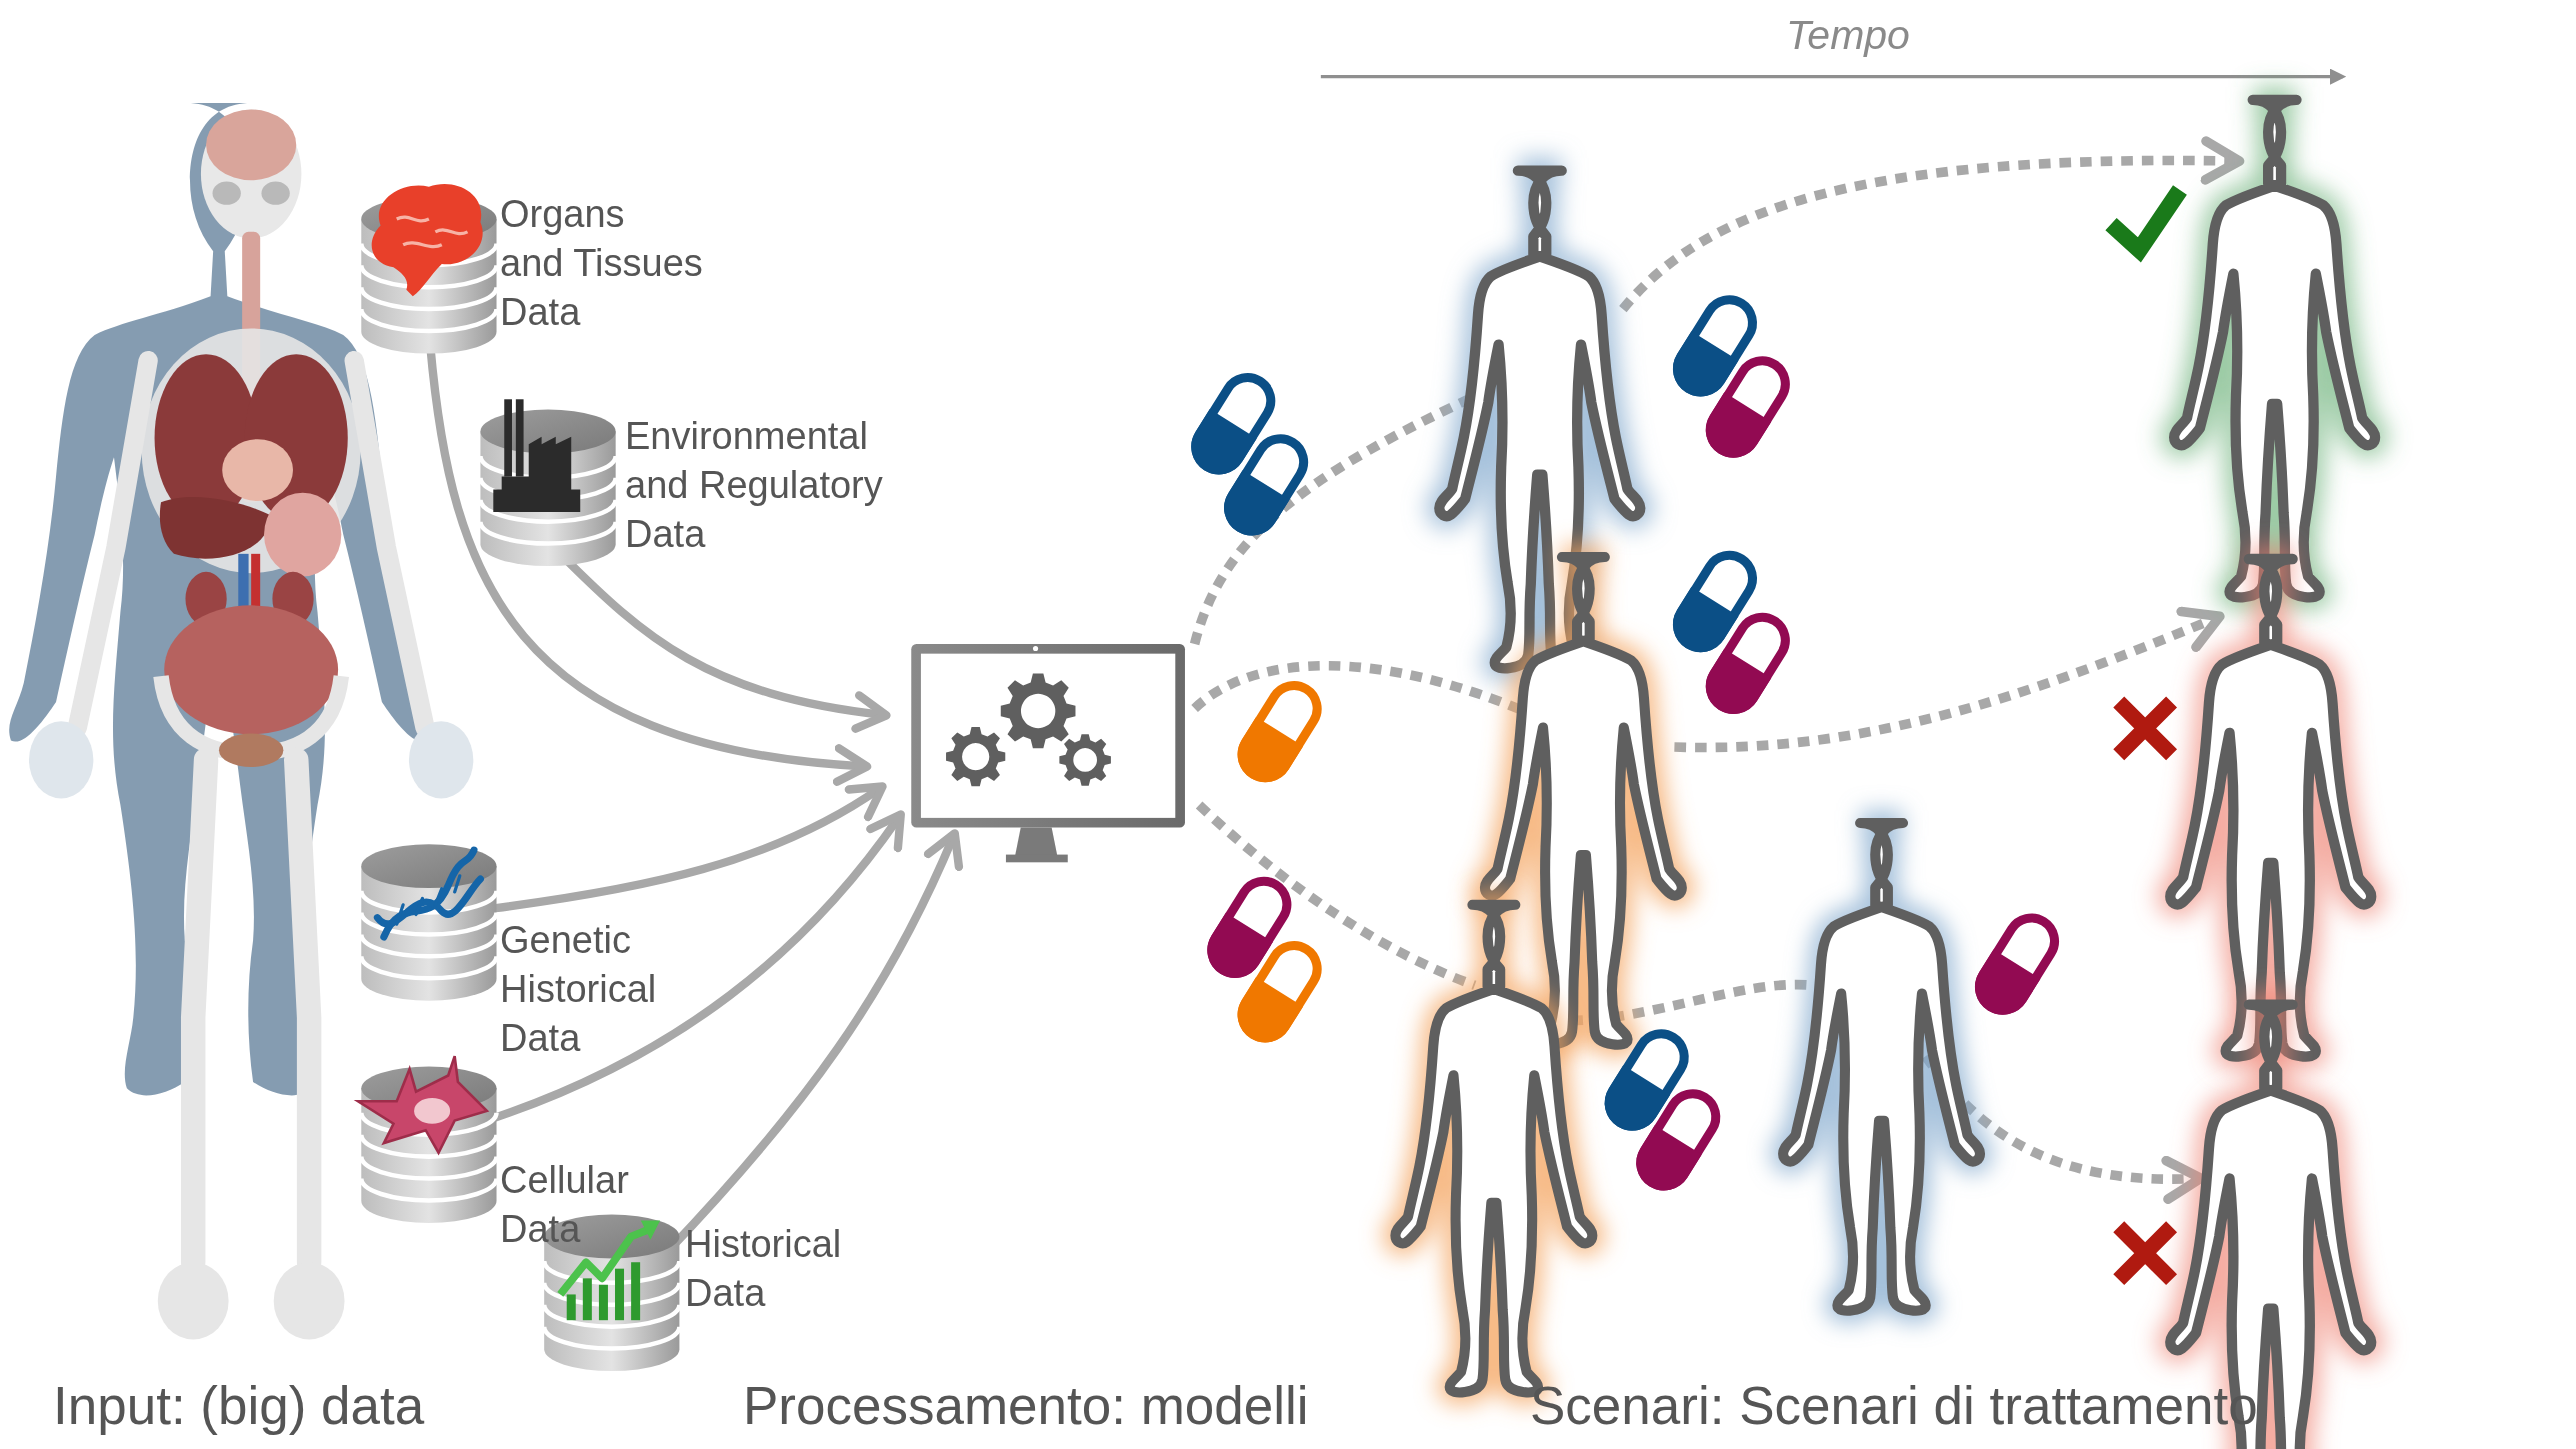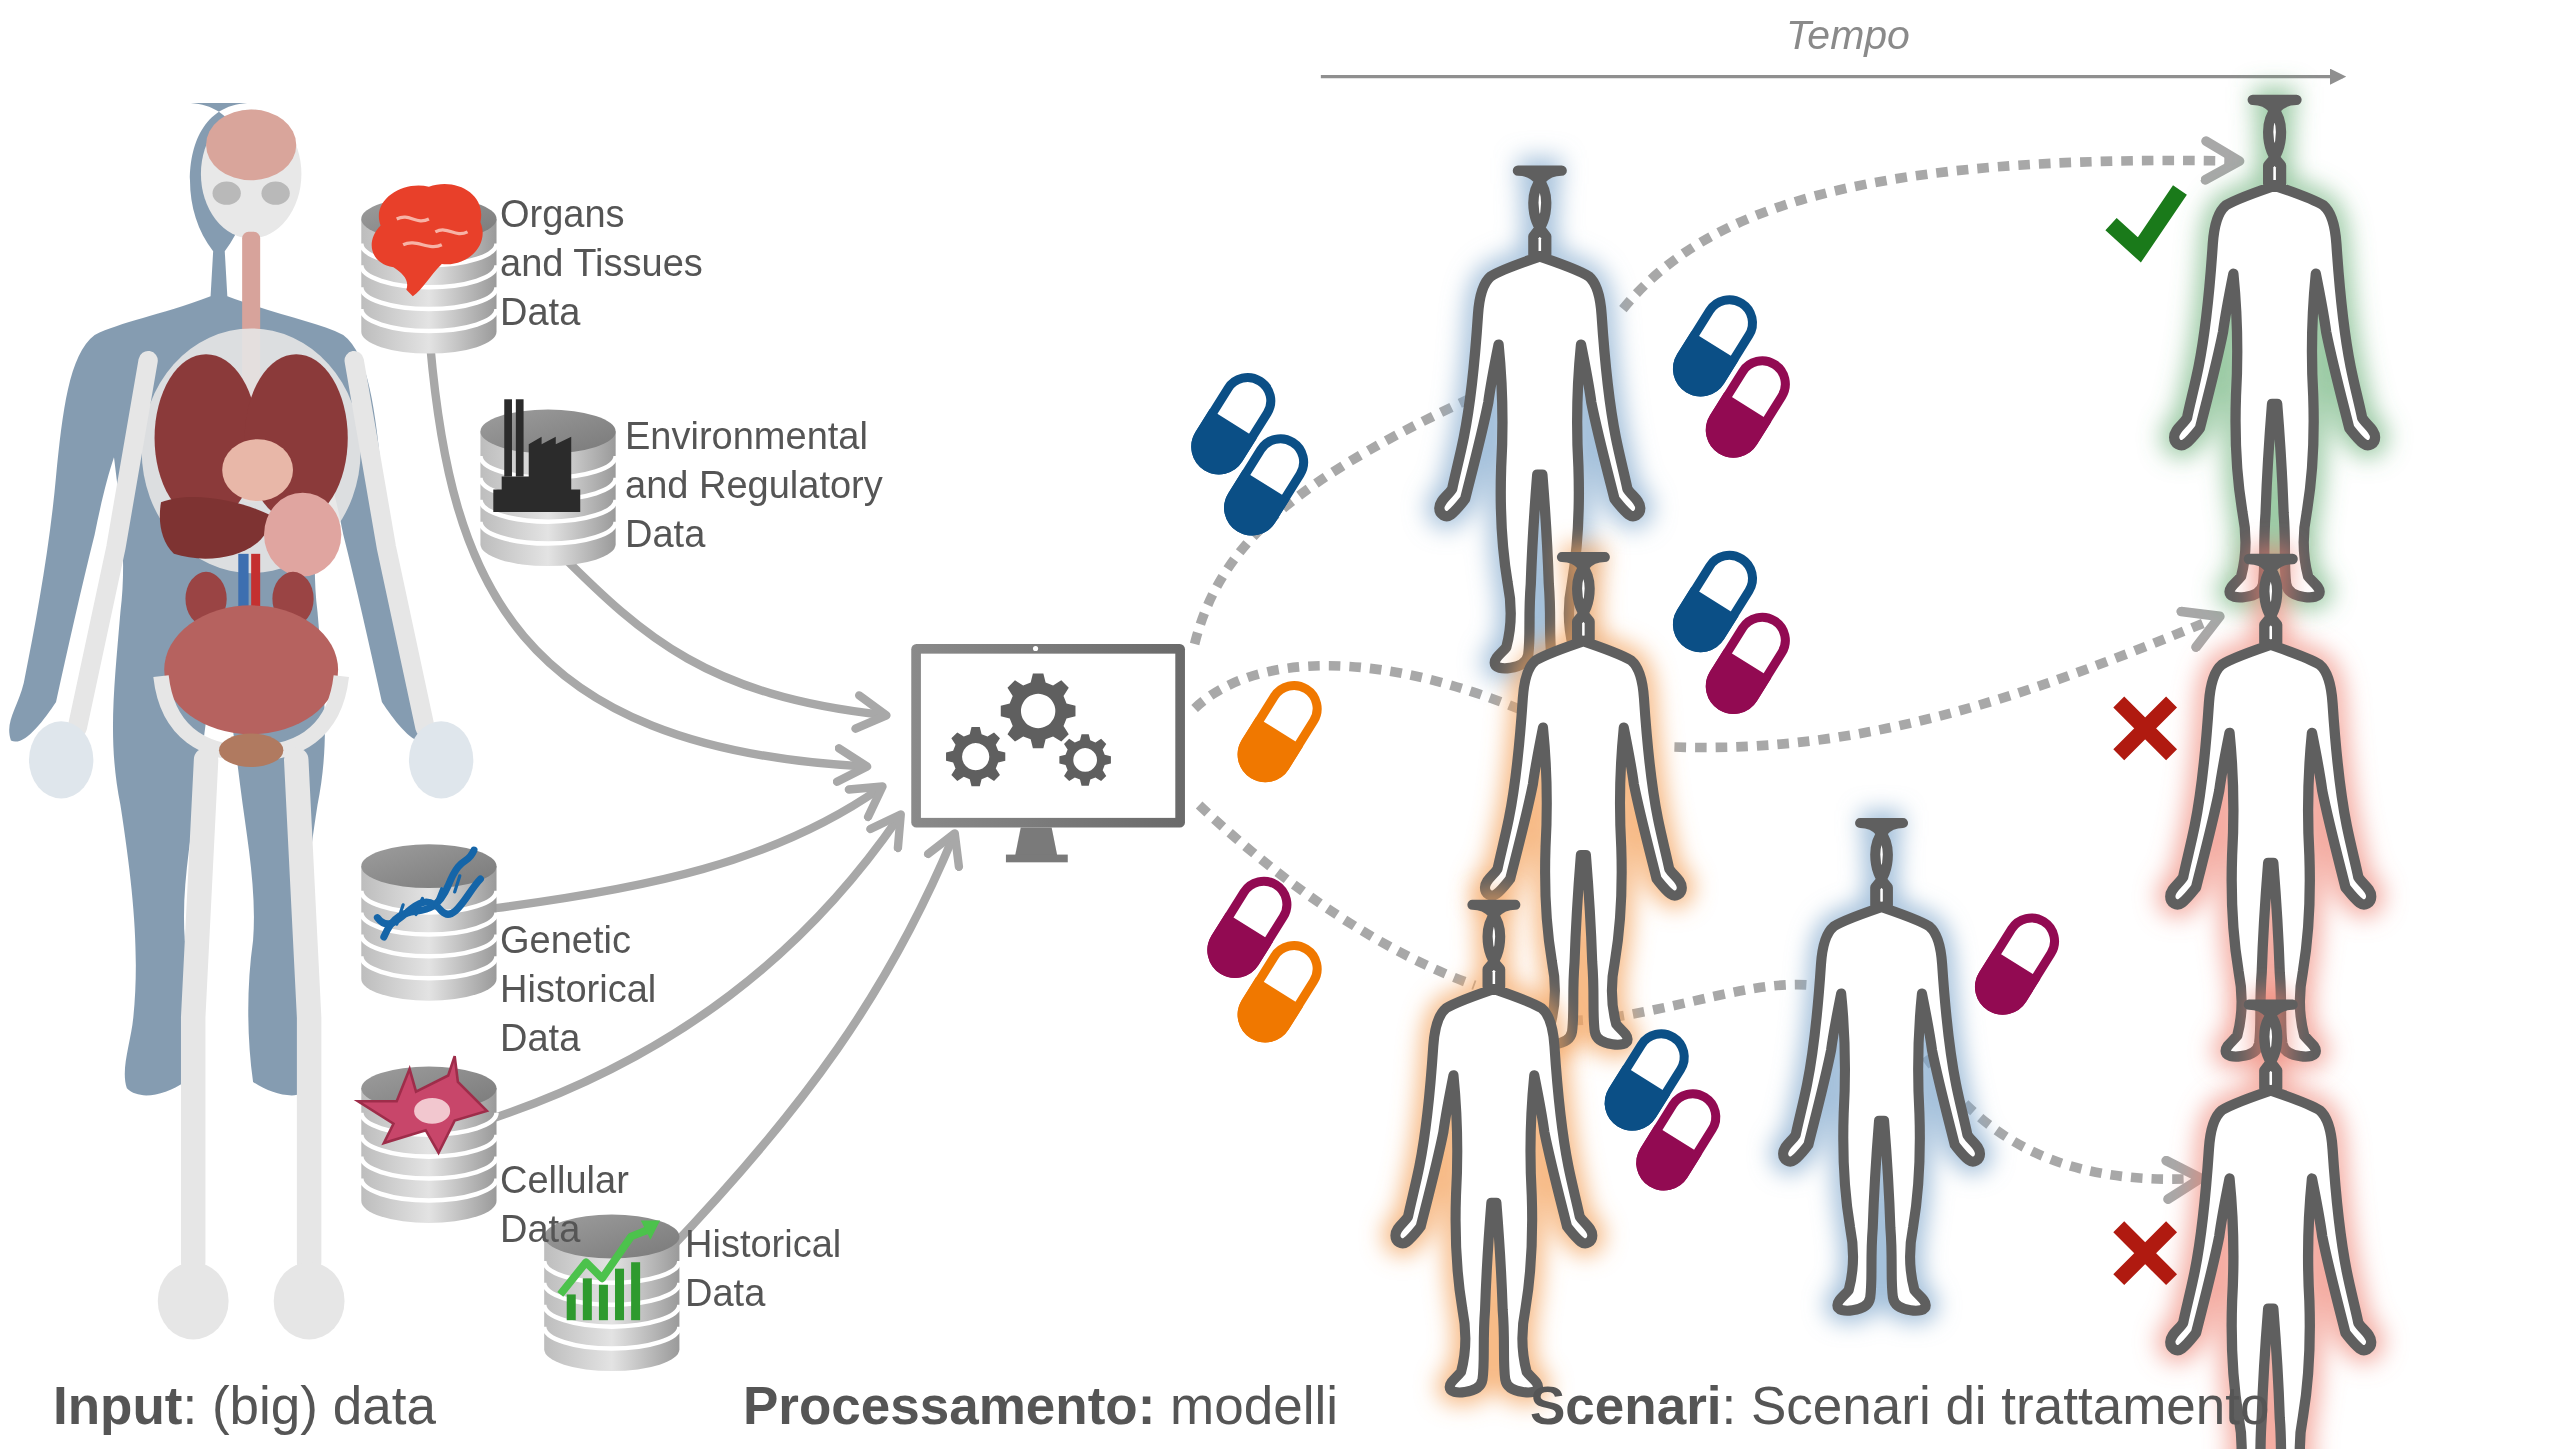--- a/index.html
+++ b/index.html
@@ -2,21 +2,21 @@
 <html style="font-size:10.3px"><head>
 <meta charset="utf-8">
 <style>
   html, body { margin: 0; padding: 0; background: #ffffff; }
   body { width: 2576px; height: 1449px; position: relative; overflow: hidden;
          font-family: "Liberation Sans", "DejaVu Sans", sans-serif; }
   #stage { position: absolute; left: 0; top: 0; width: 2576px; height: 1449px; }
   .lbl { position: absolute; color: #555555; font-size: 38px; line-height: 49px; white-space: nowrap; }
   .tempo { position: absolute; color: #8a8a8a; font-style: italic; font-size: 41px; left: 1833px; top: 11.6px; transform: translateX(-50%); margin-left: 15px; }
   .footer { position: absolute; top: 1375px; font-size: 53px; color: #555555; white-space: nowrap; }
-  .footer b { font-weight: bold; color: #555555; }
+  .footer b { font-weight: normal; color: #555555; }
 </style>
 </head>
 <body>
 
 <svg id="stage" viewBox="0 0 4000 2250" xmlns="http://www.w3.org/2000/svg">
   <defs>
     <linearGradient id="cylGrad" x1="0" x2="1" y1="0" y2="0">
       <stop offset="0" stop-color="#bdbdbd"></stop>
       <stop offset="0.5" stop-color="#e3e3e3"></stop>
       <stop offset="1" stop-color="#9a9a9a"></stop>

